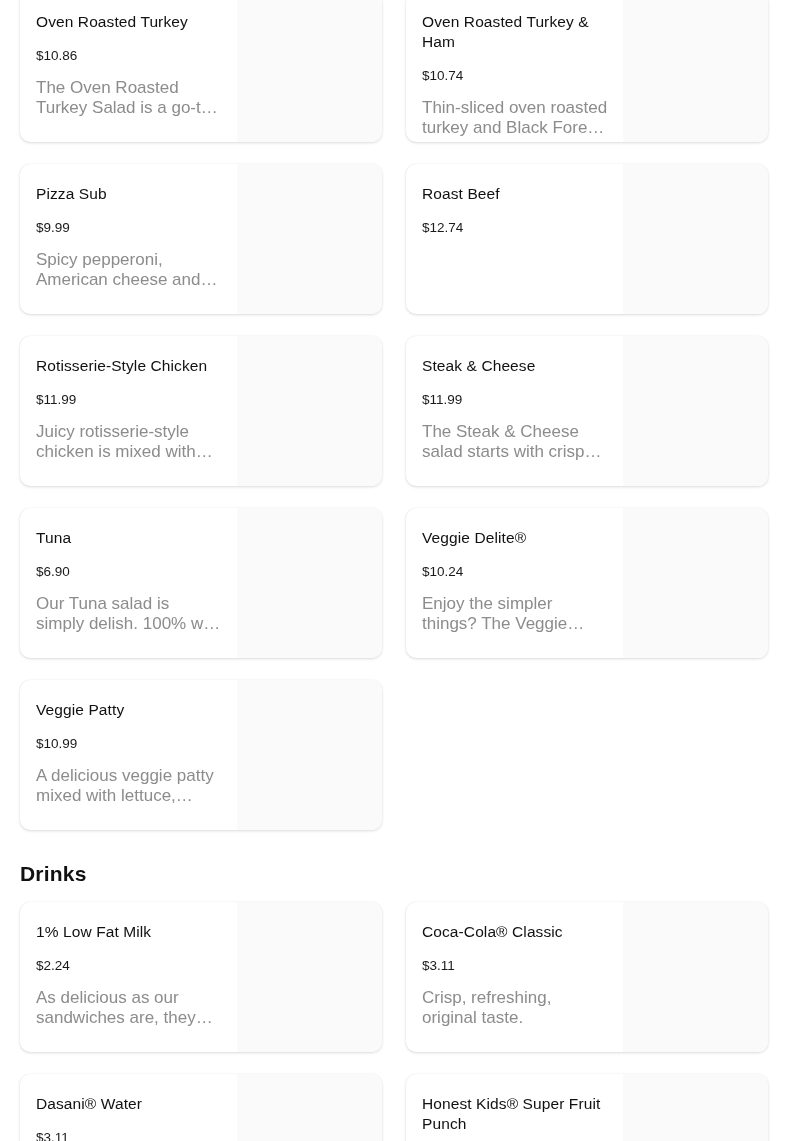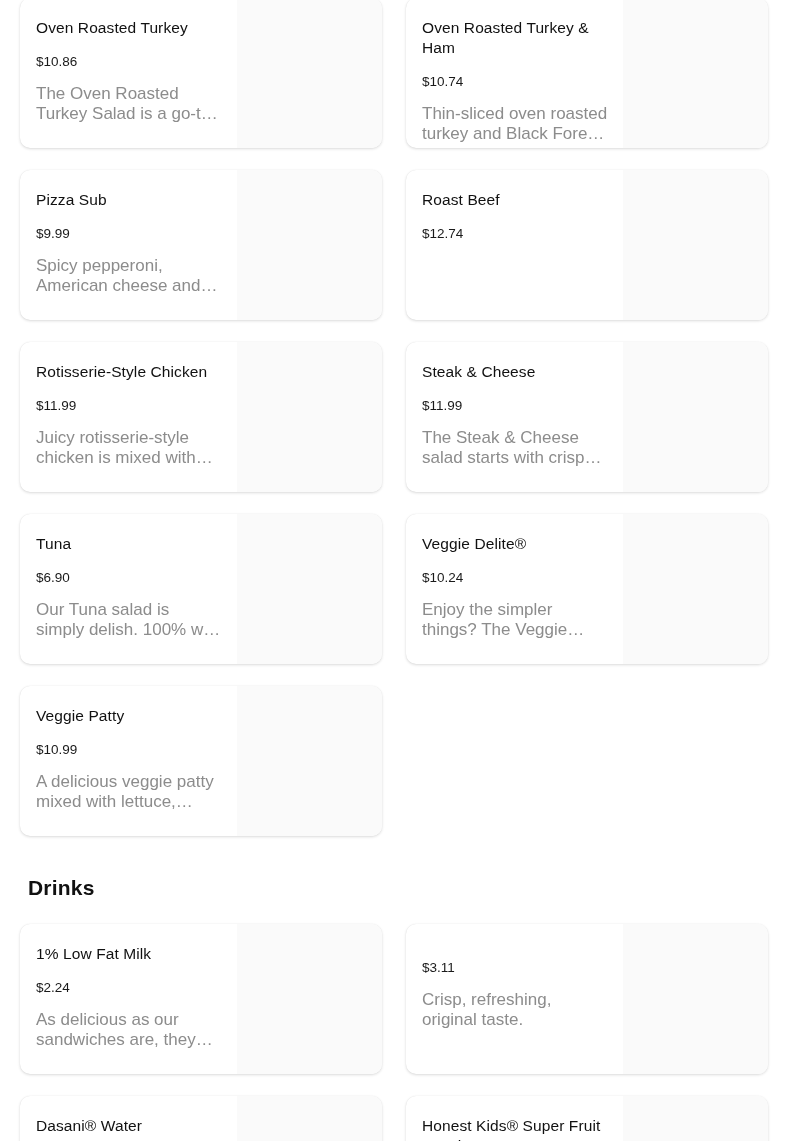--- a/index.html
+++ b/index.html
@@ -13,21 +13,21 @@
     overflow: hidden;
     font-family: "Liberation Sans", sans-serif;
     color: #000000;
     -webkit-font-smoothing: antialiased;
   }
   .page {
     position: relative;
     width: 804px;
     height: 1141px;
     box-sizing: border-box;
-    padding: 10px 20px;
+    padding: 4px 20px;
   }
   .grid {
     display: grid;
     grid-template-columns: 362px 362px;
     column-gap: 24px;
     row-gap: 22px;
   }
   .card {
     position: relative;
     height: 150px;
@@ -73,21 +73,21 @@
     right: 0;
     bottom: 0;
     width: 145px;
     background: #fafafa;
   }
   .section-heading {
     font-size: 21px;
     font-weight: bold;
     color: #111111;
     letter-spacing: 0.2px;
-    margin: 8px;
+    margin: 0;
     padding: 32px 0 16px 0;
   }
   .card.truncated-bottom .card-body {
     padding-top: 20px;
   }
 </style>
 </head>
 <body>
 
 <div class="page">
@@ -184,20 +184,21 @@
       <div class="card-body">
         <div class="card-title">1% Low Fat Milk</div>
         <div class="card-price">$2.24</div>
         <div class="card-desc">As delicious as our sandwiches are, they are…</div>
       </div>
       <div class="card-image"></div>
     </div>
 
     <div class="card">
       <div class="card-body">
+        <div class="card-title">Coca-Cola® Classic</div>
         <div class="card-price">$3.11</div>
         <div class="card-desc">Crisp, refreshing, original taste.</div>
       </div>
       <div class="card-image"></div>
     </div>
 
     <div class="card truncated-bottom">
       <div class="card-body">
         <div class="card-title">Dasani® Water</div>
         <div class="card-price">$3.11</div>

